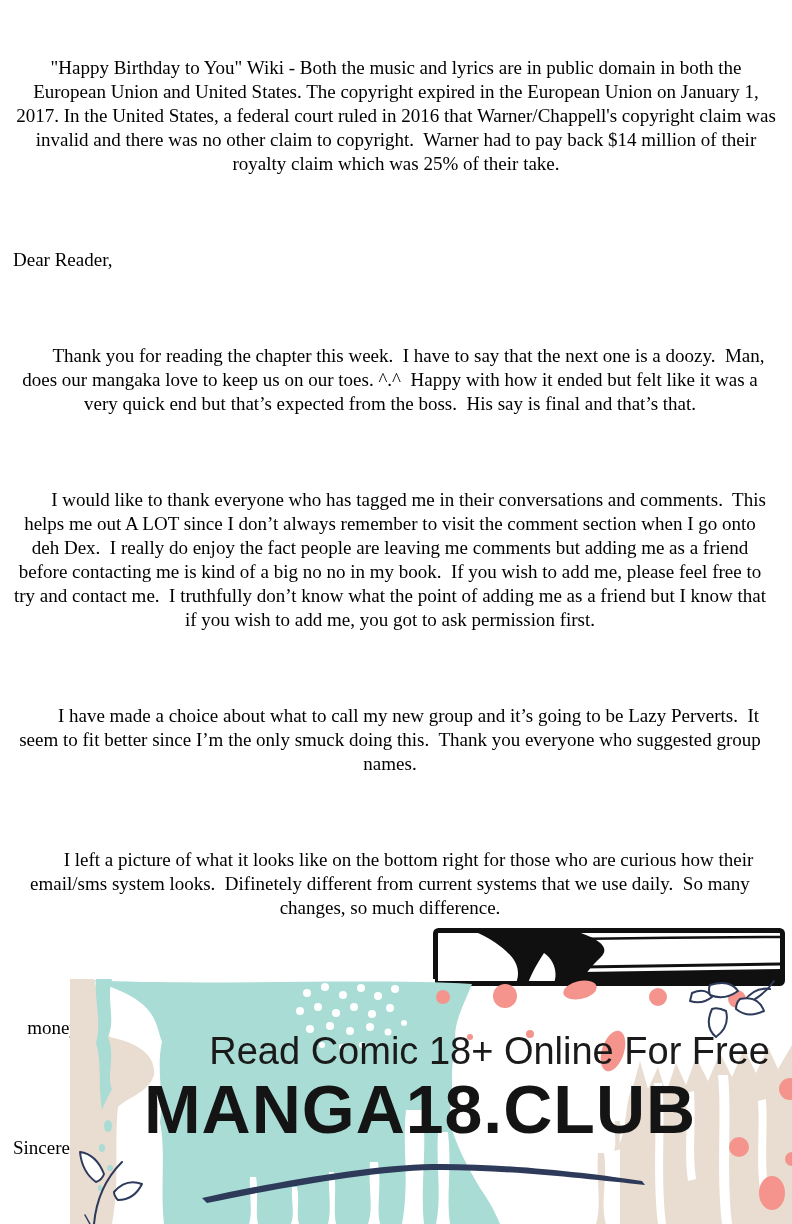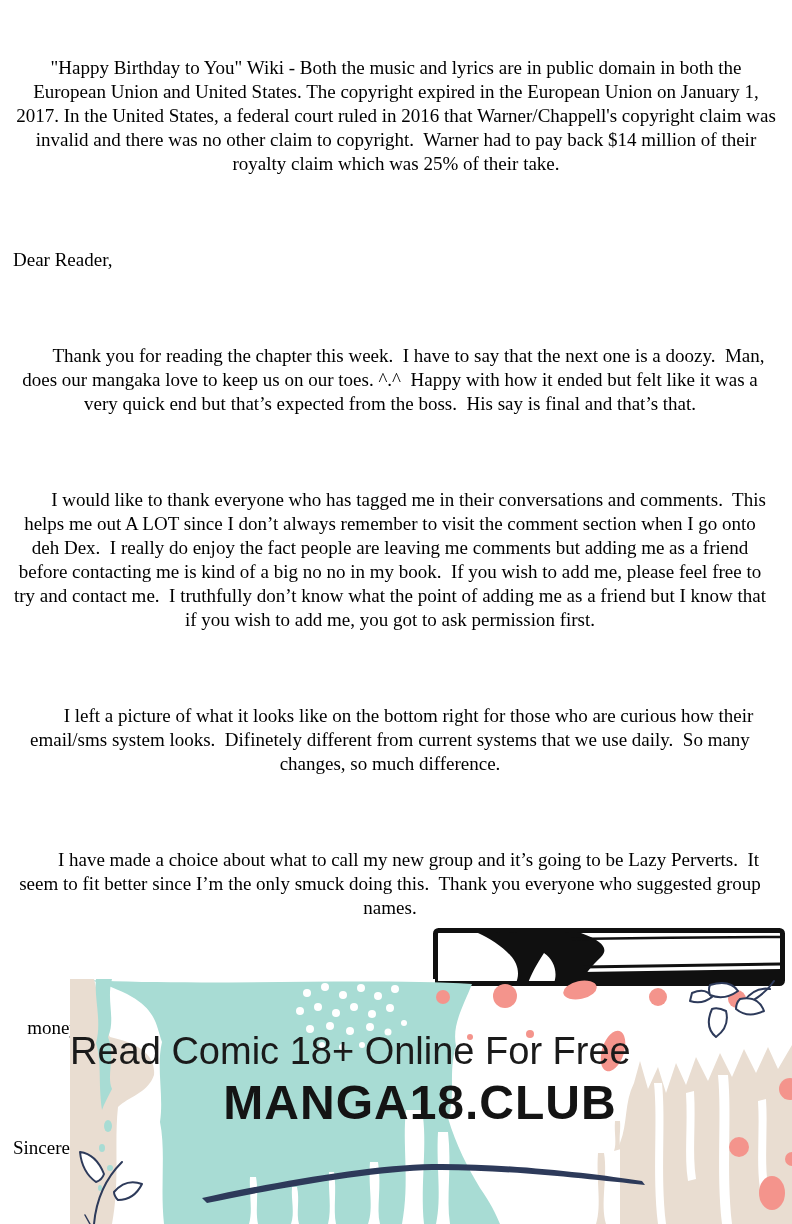--- a/index.html
+++ b/index.html
@@ -7,39 +7,39 @@
         font-family:"Liberation Serif", serif;color:#000;}
   .letter{position:absolute;left:13px;top:8px;width:766px;font-size:19px;line-height:24px;
           white-space:pre-wrap;font-weight:500;}
   .letter .header{text-align:center;margin:0;}
   .letter p{margin:24px 12px 0 0;}
   .letter p.indent{text-indent:37px;text-align:center;}
   .manga-panel{position:absolute;left:433px;top:928px;width:352px;height:58px;}
   .manga-panel svg{display:block;width:100%;height:100%;}
   .banner{position:absolute;left:70px;top:979px;width:722px;height:245px;}
   .banner svg.deco{position:absolute;left:0;top:0;width:722px;height:245px;}
-  .banner-tagline{position:absolute;left:0;top:52px;width:700px;text-align:left;
+  .banner-tagline{position:absolute;left:0;top:52px;width:700px;text-align:right;
       font-family:"Liberation Sans", sans-serif;font-size:38px;line-height:40px;
       font-weight:400;color:#1a1a1a;}
-  .banner-sitename{position:absolute;left:0;top:94px;width:700px;text-align:center;
-      font-family:"Liberation Sans", sans-serif;font-size:48px;line-height:60px;
+  .banner-sitename{position:absolute;left:0;top:100px;width:700px;text-align:center;
+      font-family:"Liberation Sans", sans-serif;font-size:68px;line-height:60px;
       font-weight:700;color:#141414;letter-spacing:1px;}
 </style>
 </head>
 <body>
 
 <div class="page">
 
   <div class="letter">
     <div class="header">"Happy Birthday to You" Wiki - Both the music and lyrics are in public domain in both the European Union and United States. The copyright expired in the European Union on January 1, 2017. In the United States, a federal court ruled in 2016 that Warner/Chappell's copyright claim was invalid and there was no other claim to copyright.  Warner had to pay back $14 million of their royalty claim which was 25% of their take.</div>
     <p>Dear Reader,</p>
     <p class="indent">Thank you for reading the chapter this week.  I have to say that the next one is a doozy.  Man, does our mangaka love to keep us on our toes. ^.^  Happy with how it ended but felt like it was a very quick end but that’s expected from the boss.  His say is final and that’s that.</p>
     <p class="indent">I would like to thank everyone who has tagged me in their conversations and comments.  This helps me out A LOT since I don’t always remember to visit the comment section when I go onto deh Dex.  I really do enjoy the fact people are leaving me comments but adding me as a friend before contacting me is kind of a big no no in my book.  If you wish to add me, please feel free to try and contact me.  I truthfully don’t know what the point of adding me as a friend but I know that if you wish to add me, you got to ask permission first.</p>
+    <p class="indent">I have made a choice about what to call my new group and it’s going to be Lazy Perverts.  It seem to fit better since I’m the only smuck doing this.  Thank you everyone who suggested group names.</p>
     <p class="indent">I left a picture of what it looks like on the bottom right for those who are curious how their email/sms system looks.  Difinetely different from current systems that we use daily.  So many changes, so much difference.</p>
-    <p class="indent">I have made a choice about what to call my new group and it’s going to be Lazy Perverts.  It seem to fit better since I’m the only smuck doing this.  Thank you everyone who suggested group names.</p>
     <p class="indent">If you wish to contribute financially, as sacrificing children doesn’t seem to appease the money gods, feel free to donate to https://ko-fi.com/sgamaiseikatsu . Thank you in advance and enjoy your week!</p>
     <p>Sincerely,</p>
     
 
     
     
     
     
     
     

